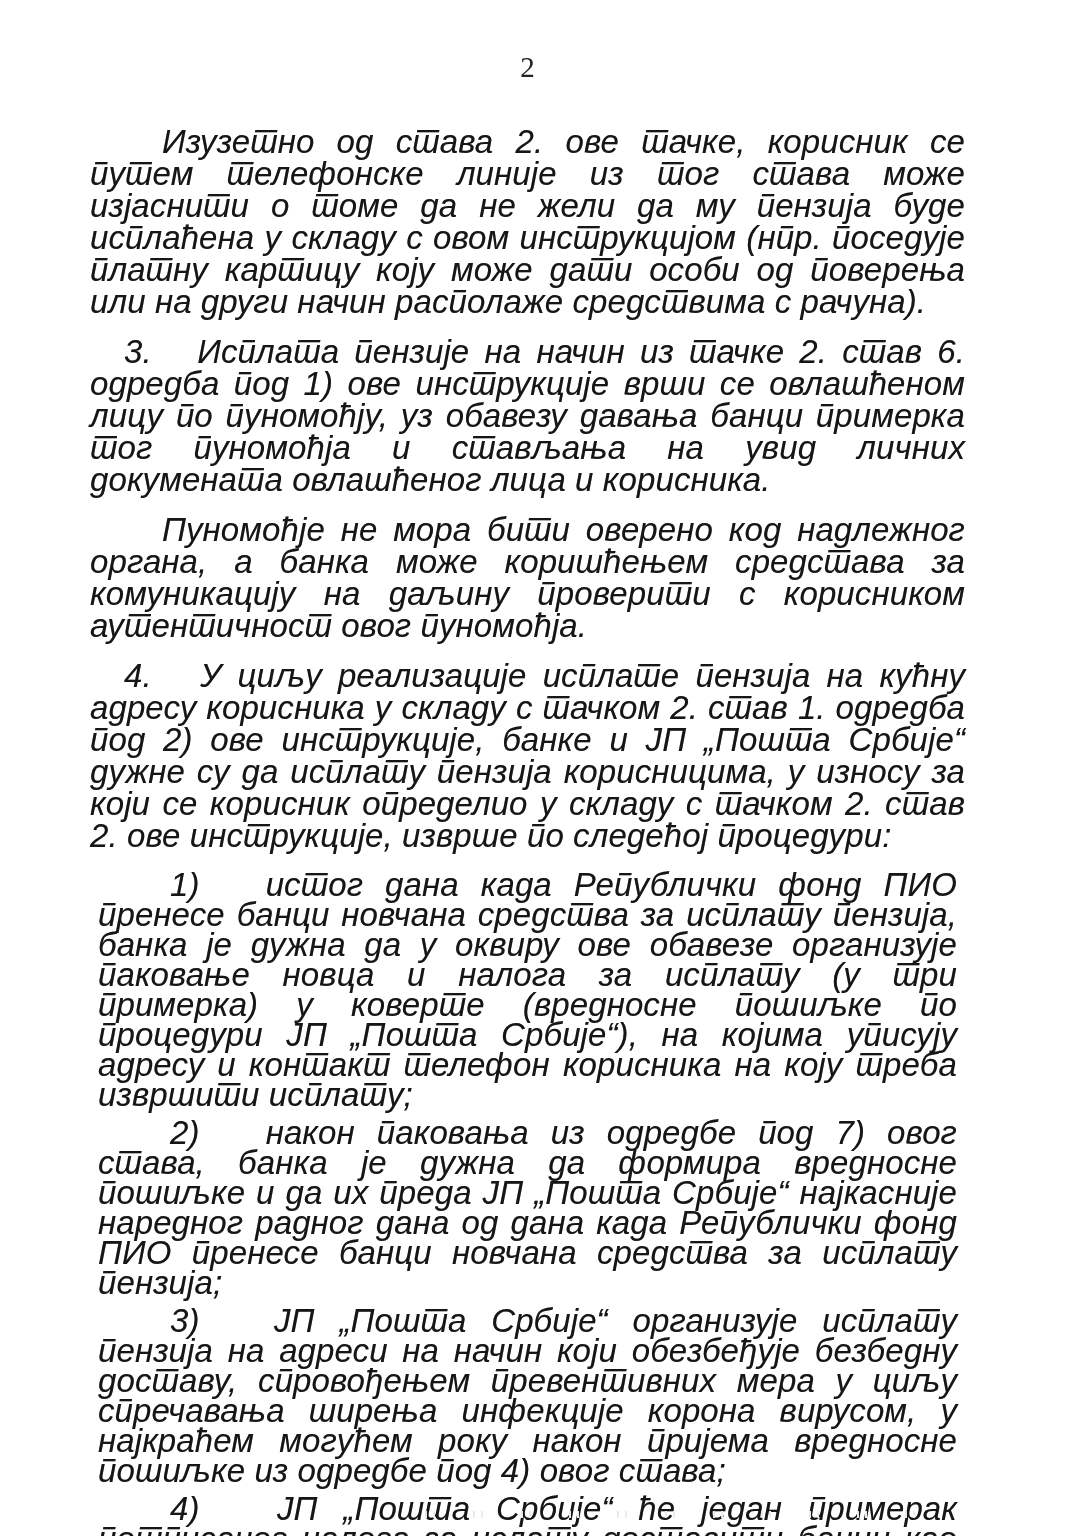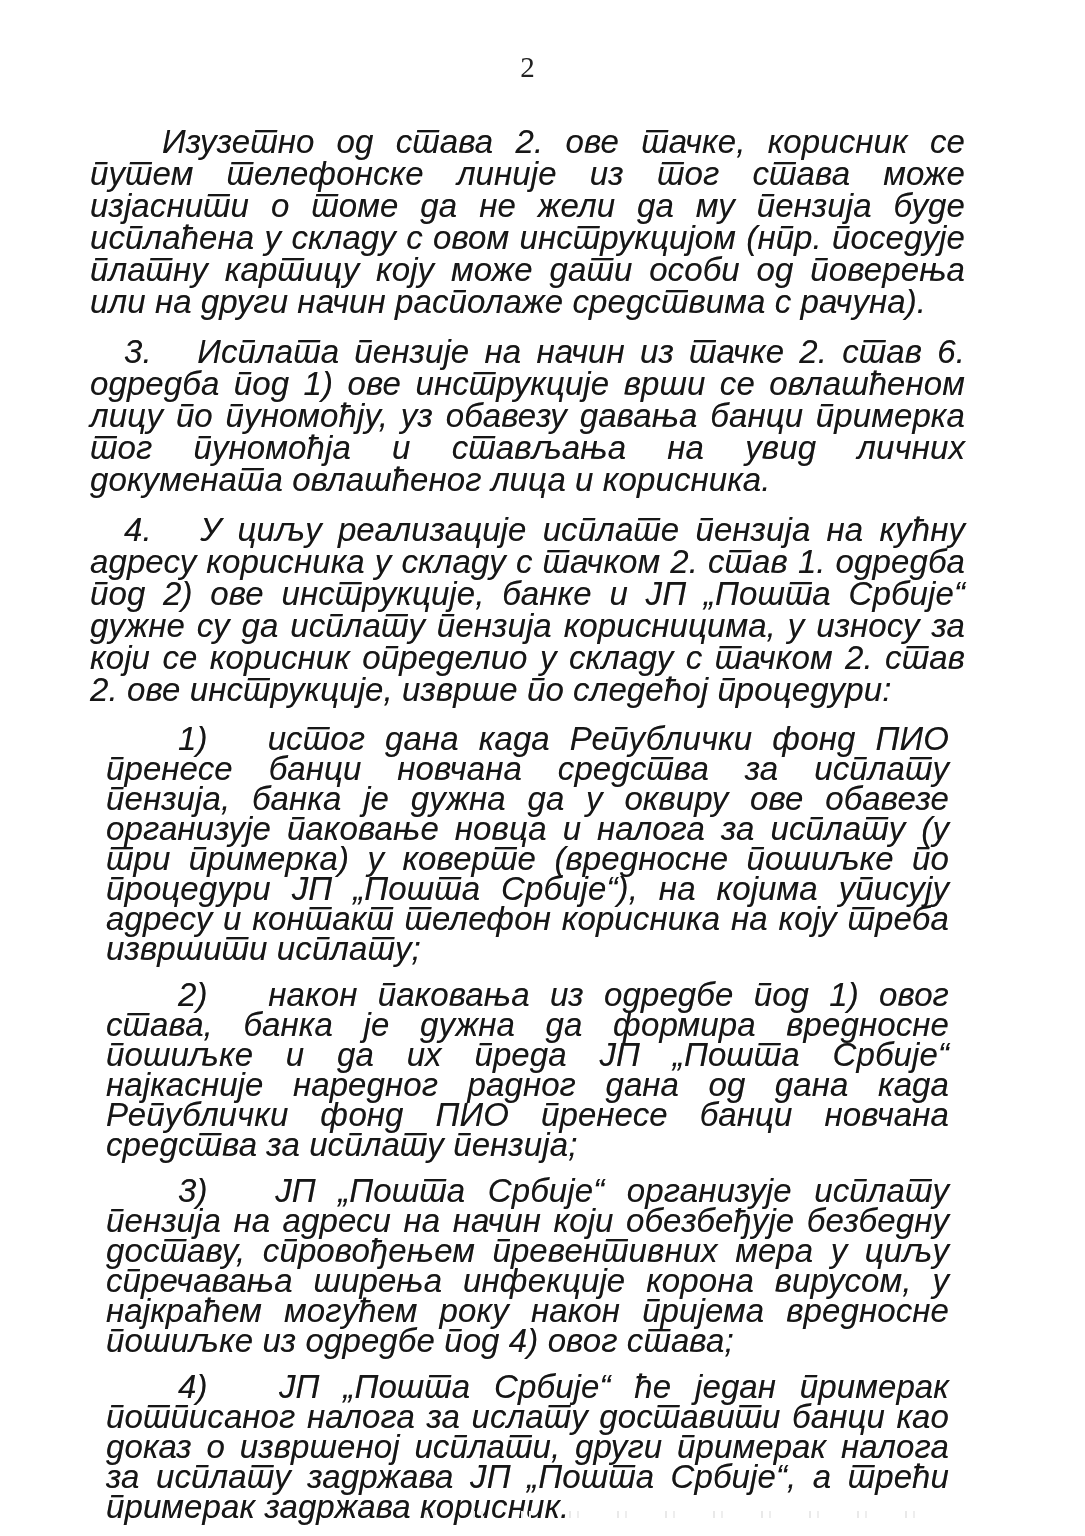--- a/index.html
+++ b/index.html
@@ -40,21 +40,21 @@
     font-style: italic;
   }
   .para {
     margin: 0 0 18px 0;
     text-indent: 72px;
   }
   .para.num {
     text-indent: 34px;
   }
   .para.item {
-    margin: 16px;
+    margin: 8px;
     line-height: 30px;
     text-indent: 72px;
   }
   
   .scan-marks {
     position: absolute;
     top: 1511px;
     left: 425px;
     width: 492px;
     height: 7px;
@@ -69,21 +69,22 @@
 </style>
 </head>
 <body>
 
 <div class="page">
   <div class="page-number">2</div>
 
   <div class="content">
       <p class="para plain"><span>Изузетно од става 2. ове тачке, корисник се путем телефонске линије из тог става може изјаснити о томе да не жели да му пензија буде исплаћена у складу с овом инструкцијом (нпр. поседује платну картицу коју може дати особи од поверења или на други начин располаже средствима с рачуна).</span></p>
       <p class="para num"><span>3.&nbsp;&nbsp;&nbsp;</span><span>Исплата пензије на начин из тачке 2. став 6. одредба под 1) ове инструкције врши се овлашћеном лицу по пуномоћју, уз обавезу давања банци примерка тог пуномоћја и стављања на увид личних докумената овлашћеног лица и корисника.</span></p>
+      <p class="para plain"><span>Пуномоћје не мора бити оверено код надлежног органа, а банка може коришћењем средстава за комуникацију на даљину проверити с корисником аутентичност овог пуномоћја.</span></p>
       <p class="para num"><span>4.&nbsp;&nbsp;&nbsp;</span><span>У циљу реализације исплате пензија на кућну адресу корисника у складу с тачком 2. став 1. одредба под 2) ове инструкције, банке и ЈП „Пошта Србије“ дужне су да исплату пензија корисницима, у износу за који се корисник определио у складу с тачком 2. став 2. ове инструкције, изврше по следећој процедури:</span></p>
       <p class="para item"><span>1)&nbsp;&nbsp;&nbsp;</span><span>истог дана када Републички фонд ПИО пренесе банци новчана средства за исплату пензија, банка је дужна да у оквиру ове обавезе организује паковање новца и налога за исплату (у три примерка) у коверте (вредносне пошиљке по процедури ЈП „Пошта Србије“), на којима уписују адресу и контакт телефон корисника на коју треба извршити исплату;</span></p>
-      <p class="para item"><span>2)&nbsp;&nbsp;&nbsp;</span><span>након паковања из одредбе под 1) овог става, банка је дужна да формира вредносне пошиљке и да их преда ЈП „Пошта Србије“ најкасније наредног радног дана од дана када Републички фонд ПИО пренесе банци новчана средства за исплату пензија;</span></p>
+      <p class="para item"><span>2)&nbsp;&nbsp;&nbsp;</span><span>након паковања из одредбе под 7) овог става, банка је дужна да формира вредносне пошиљке и да их преда ЈП „Пошта Србије“ најкасније наредног радног дана од дана када Републички фонд ПИО пренесе банци новчана средства за исплату пензија;</span></p>
       <p class="para item"><span>3)&nbsp;&nbsp;&nbsp;</span><span>ЈП „Пошта Србије“ организује исплату пензија на адреси на начин који обезбеђује безбедну доставу, спровођењем превентивних мера у циљу спречавања ширења инфекције корона вирусом, у најкраћем могућем року након пријема вредносне пошиљке из одредбе под 4) овог става;</span></p>
       <p class="para item"><span>4)&nbsp;&nbsp;&nbsp;</span><span>ЈП „Пошта Србије“ ће један примерак потписаног налога за ислату доставити банци као доказ о извршеној исплати, други примерак налога за исплату задржава ЈП „Пошта Србије“, а трећи примерак задржава корисник.</span></p>
     </div>
 
   <div class="scan-marks"></div>
 </div>
 
 </body></html>

